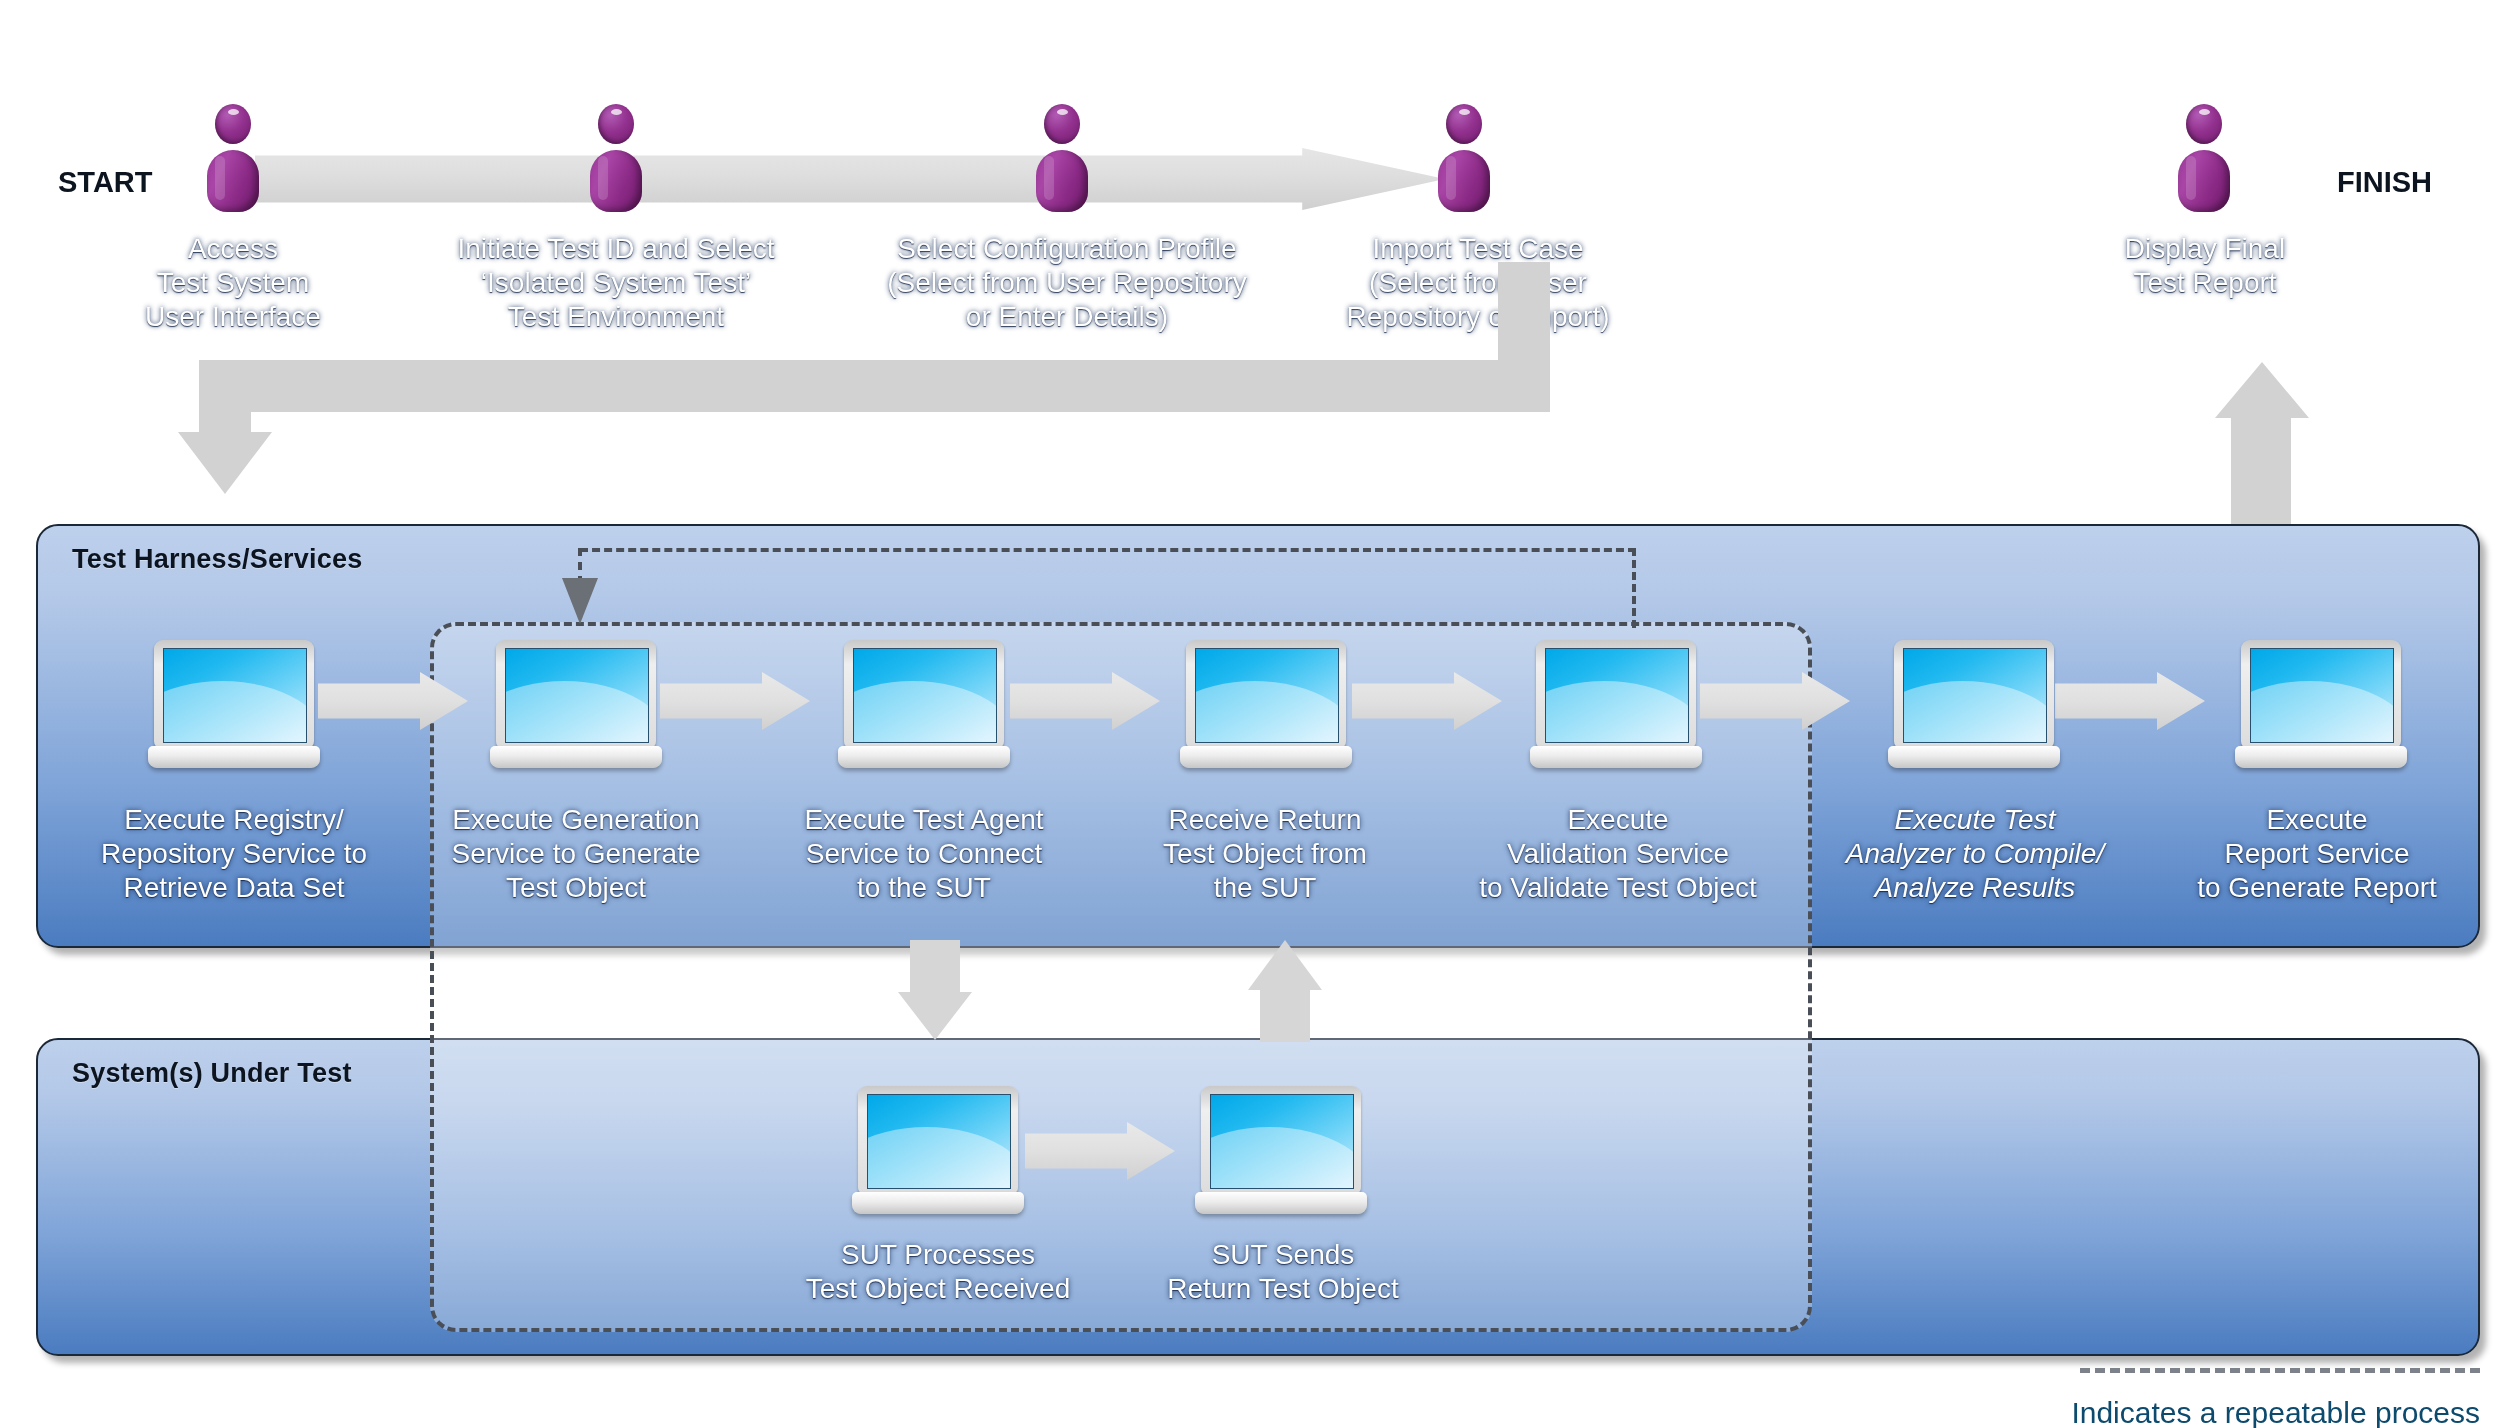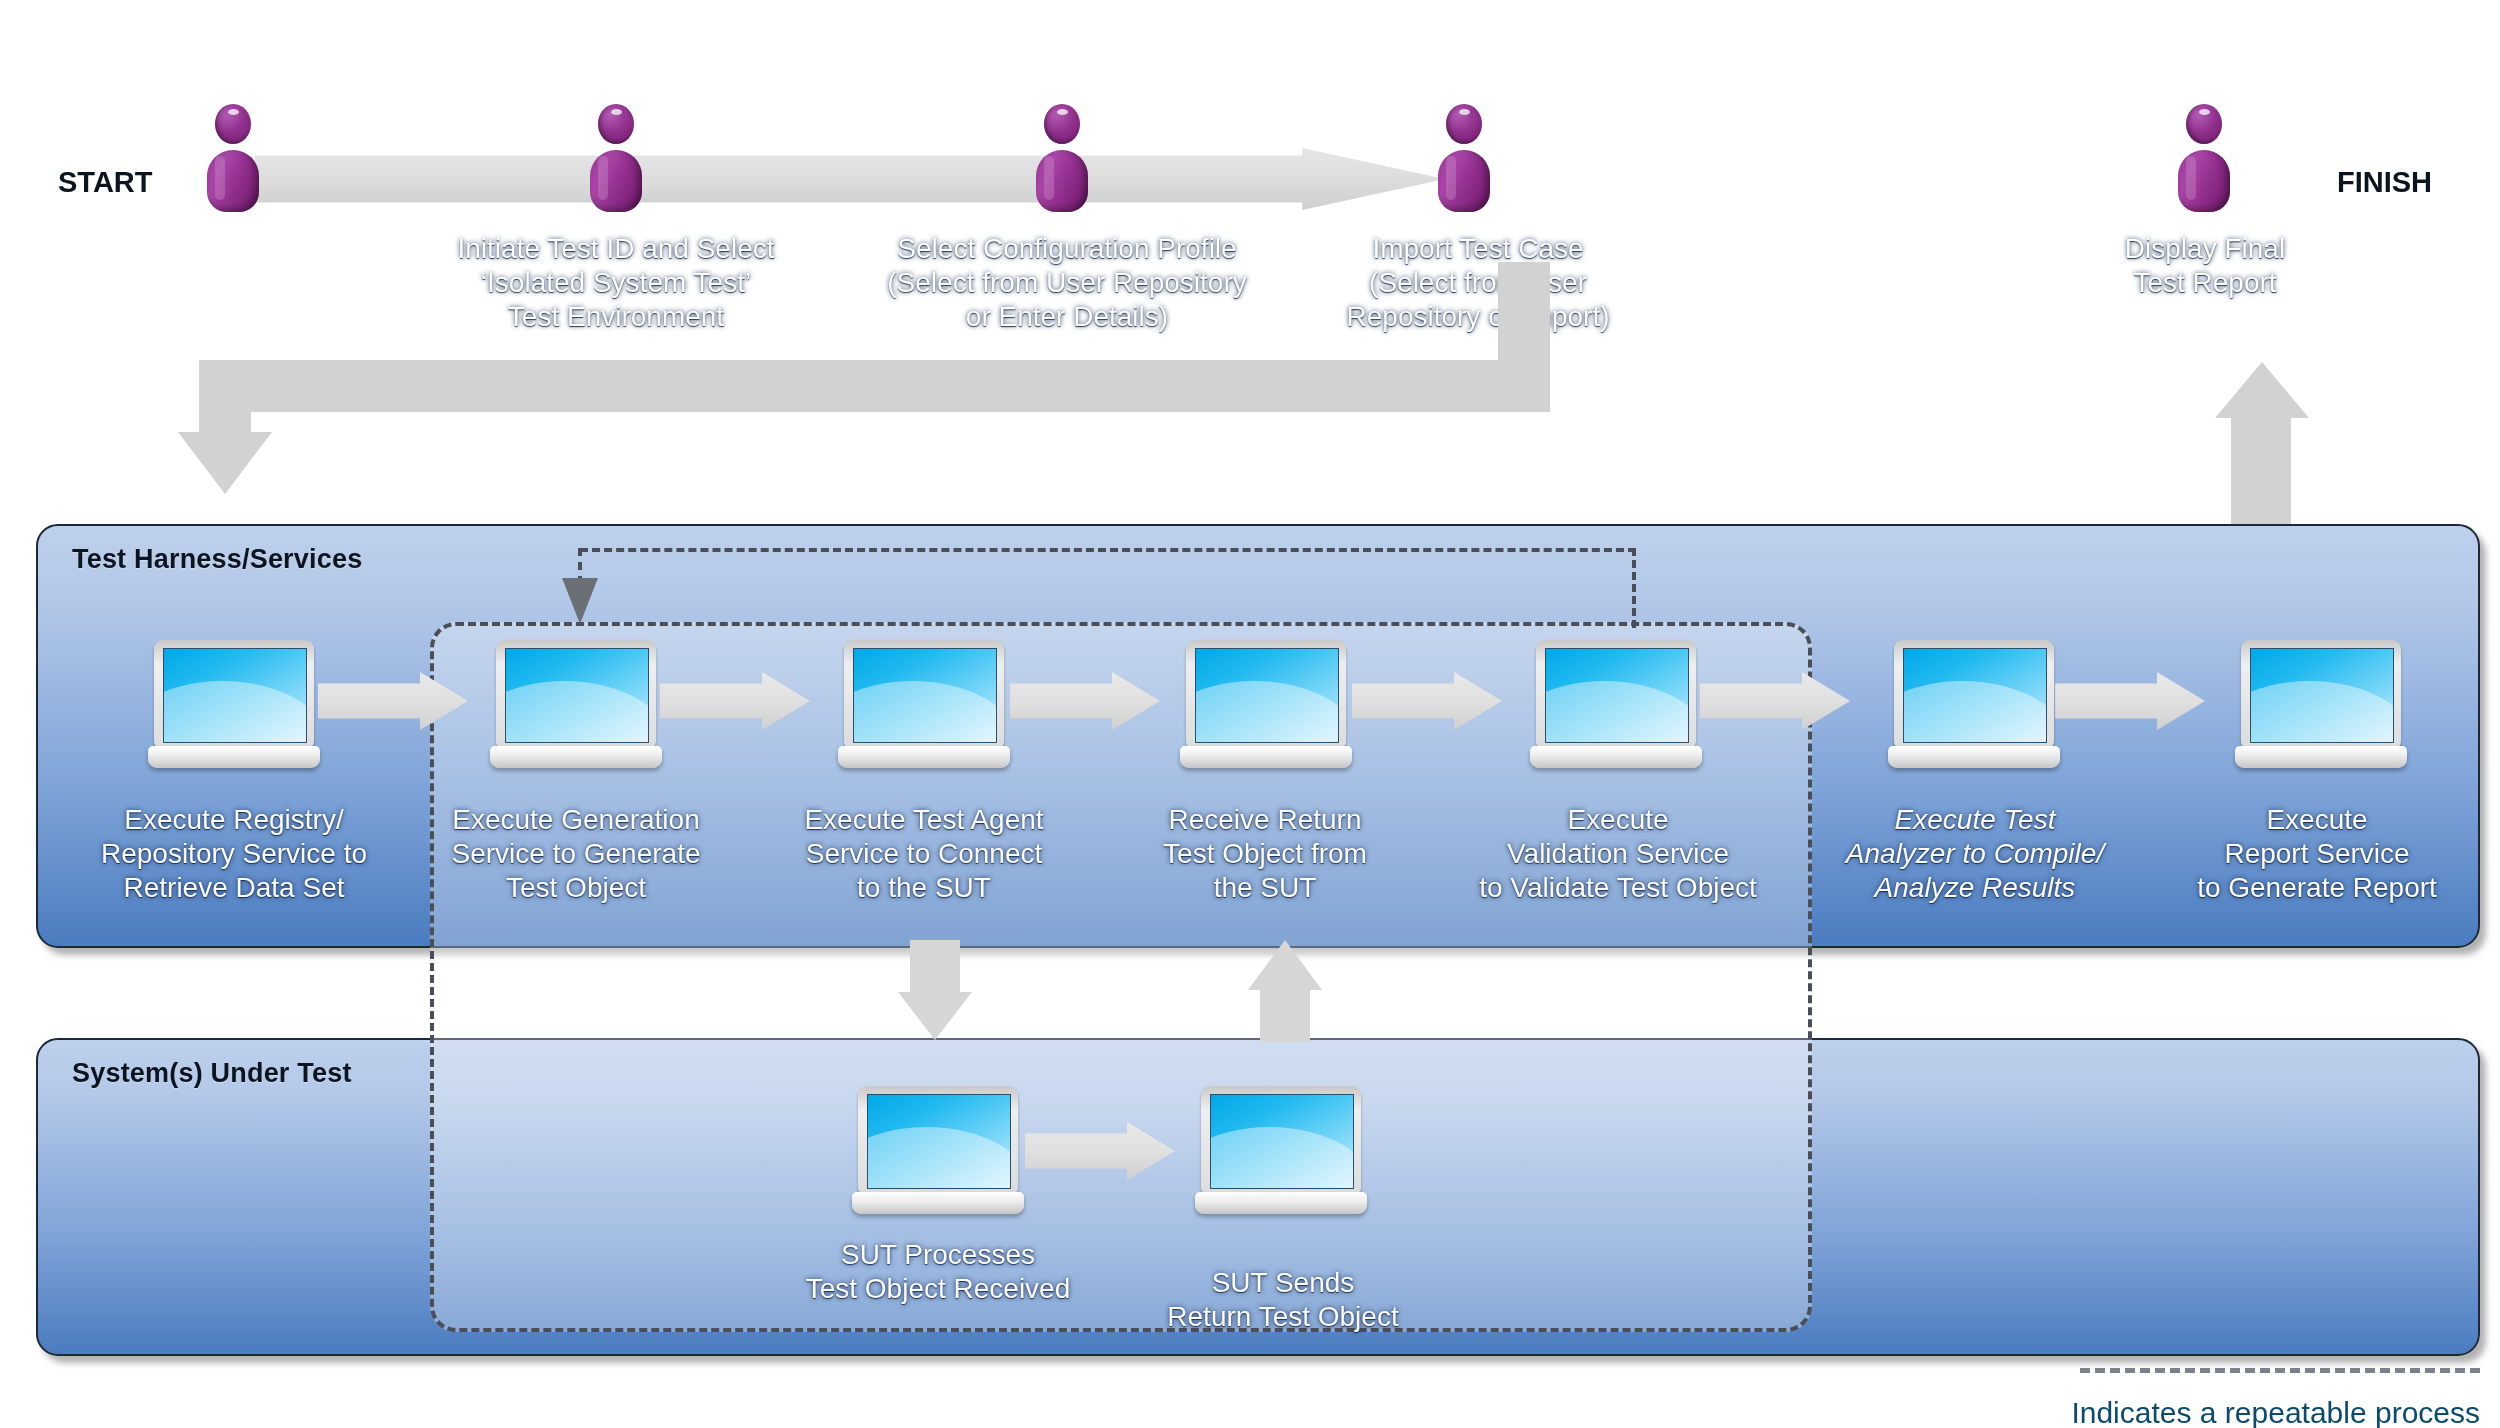--- a/index.html
+++ b/index.html
@@ -138,20 +138,23 @@
   </div>
   <div class="person" style="left:1436px;top:104px;">
     <div class="head"></div>
     <div class="body"></div>
   </div>
   <div class="person" style="left:2176px;top:104px;">
     <div class="head"></div>
     <div class="body"></div>
   </div>
 
+  <div class="cap" style="left:73px;top:232px;width:320px;">Access
+Test System
+User Interface</div>
   <div class="cap" style="left:842px;top:232px;width:450px;">Select Configuration Profile
 (Select from User Repository
 or Enter Details)</div>
   <div class="cap" style="left:416px;top:232px;width:400px;">Initiate Test ID and Select
 ‘Isolated System Test’
 Test Environment</div>
   <div class="cap" style="left:1288px;top:232px;width:380px;">Import Test Case
 (Select from User
 Repository or Import)</div>
   <div class="cap" style="left:2020px;top:232px;width:370px;">Display Final
@@ -277,21 +280,21 @@
   </div>
   <div class="laptop" style="left:1195px;top:1086px;">
     <div class="lid">
         <div class="scr"></div>
       </div>
     <div class="base"></div>
   </div>
 
   <div class="cap" style="left:772px;top:1238px;width:332px;">SUT Processes
 Test Object Received</div>
-  <div class="cap" style="left:1118px;top:1238px;width:330px;margin-top:28px;">SUT Sends
+  <div class="cap" style="left:1118px;top:1238px;width:330px;">SUT Sends
 Return Test Object</div>
 
   <div id="legend">
     <div class="line"></div>
     <div class="txt">Indicates a repeatable process</div>
   </div>
 
 </div>
 
 </body></html>

